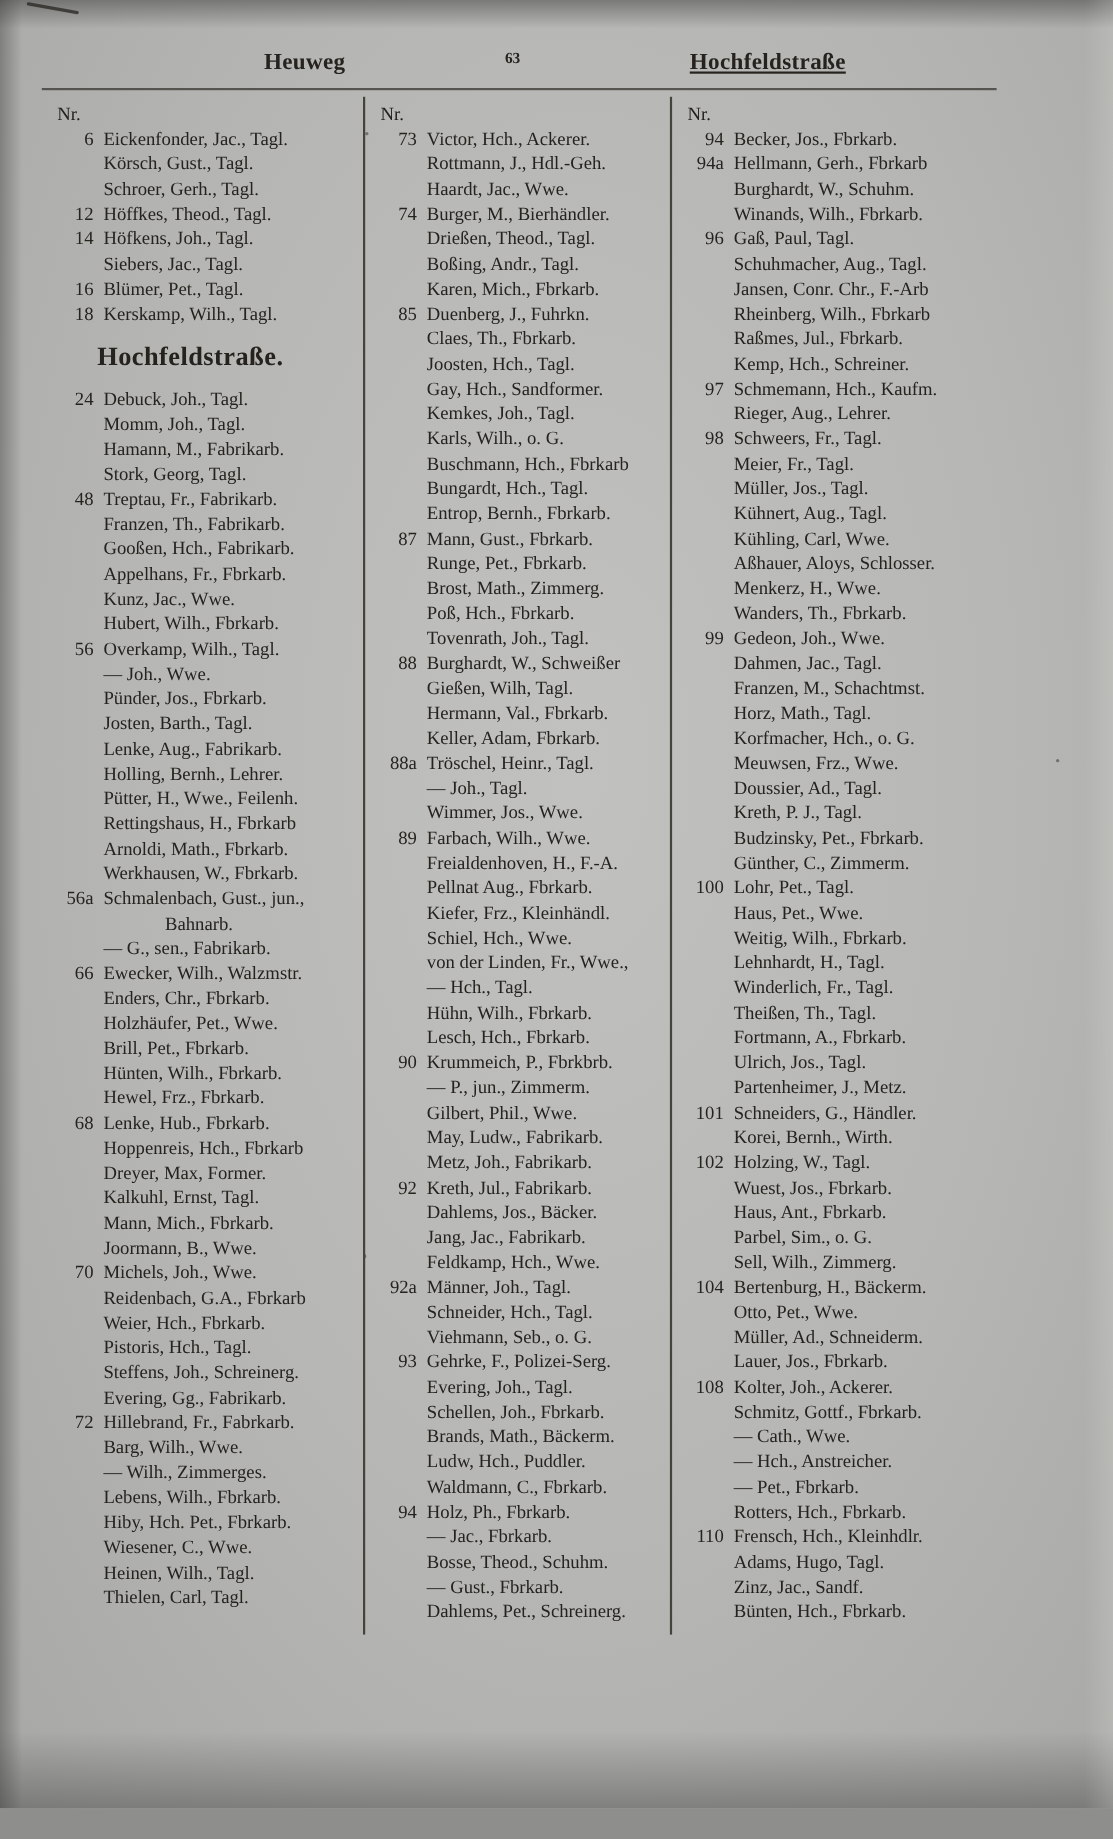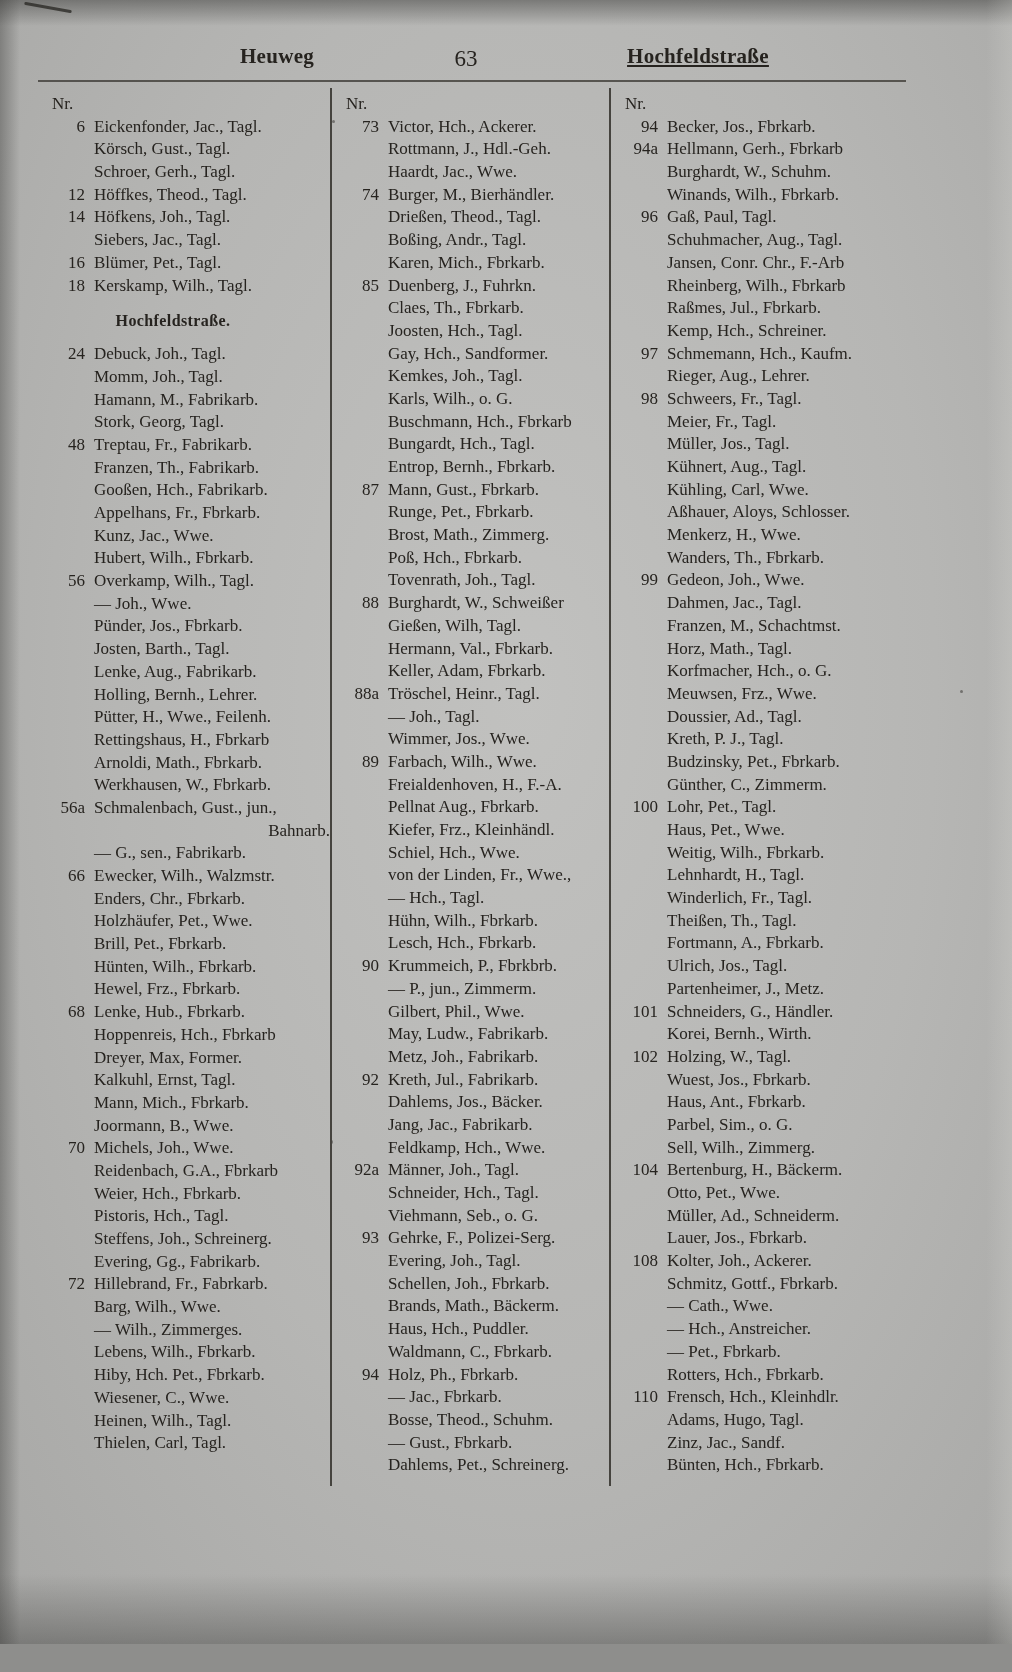--- a/index.html
+++ b/index.html
@@ -21,36 +21,36 @@
   .edge-right { position:absolute; top:0; right:0; width:26px; height:100%;
     background:linear-gradient(270deg, rgba(225,225,220,.22), rgba(225,225,220,0)); }
   .scratch { position:absolute; top:6px; left:24px; width:48px; height:3px;
     background:#2c2a27; transform:rotate(10deg); border-radius:2px; opacity:.8; }
   .speck { position:absolute; background:#3a3834; border-radius:50%; opacity:.55; }
 
   
   .hdr { position:absolute; top:44px; text-align:center; font-weight:bold; font-size:21px; letter-spacing:.3px; }
   .hdr-left  { left:182px; width:190px; }
   .hdr-right { left:588px; width:220px;text-decoration:underline; }
-  .hdr-page  { position:absolute; top:46px; left:436px; width:60px; text-align:center; font-size:23px; font-weight:normal; }
+  .hdr-page  { position:absolute; top:46px; left:436px; width:60px; text-align:center; font-size:14px; font-weight:bold; }
   .hdr-rule { position:absolute; top:80px; left:38px; width:868px; height:2px; background:var(--rule); opacity:.85; }
 
   
   .cols { position:absolute; top:88px; left:38px; width:868px; height:1398px; display:flex; }
   .col { padding-top:5px; }
   .col1 { width:292px; padding-left:8px; }
   .col2 { width:281px; padding-left:8px; border-left:2px solid var(--rule); border-right:2px solid var(--rule); }
   .col3 { width:293px; padding-left:8px; }
 
   .row { height:22.7px; line-height:22.7px; font-size:17px; white-space:nowrap; display:flex; }
   .row .nr { flex:0 0 48px; width:48px; text-align:right; padding-right:9px; }
   .row .txt { flex:0 0 auto; }
   .row.nrlabel { padding-left:6px; display:block; }
-  .row.cont { padding-left:104px; display:block;text-align:right; }
-  .street-heading { text-align:center; font-weight:bold; font-size:16px;
+  .row.cont { padding-left:104px; display:block; }
+  .street-heading { text-align:center; font-weight:bold; font-size:24px;
     padding:15px 30px 13px 0; letter-spacing:.4px; }
 </style>
 </head>
 <body>
 
 <div class="page">
 
   <div class="edge-top"></div>
   <div class="edge-left"></div>
   <div class="edge-bottom"></div>
@@ -504,21 +504,21 @@
         <div class="row">
           <span class="nr"></span>
           <span class="txt">Schellen, Joh., Fbrkarb.</span>
         </div>
         <div class="row">
           <span class="nr"></span>
           <span class="txt">Brands, Math., Bäckerm.</span>
         </div>
         <div class="row">
           <span class="nr"></span>
-          <span class="txt">Haus, Hch., Puddler.</span>
+          <span class="txt">Ludw, Hch., Puddler.</span>
         </div>
         <div class="row">
           <span class="nr"></span>
           <span class="txt">Waldmann, C., Fbrkarb.</span>
         </div>
         <div class="row">
           <span class="nr">94</span>
           <span class="txt">Holz, Ph., Fbrkarb.</span>
         </div>
         <div class="row">

